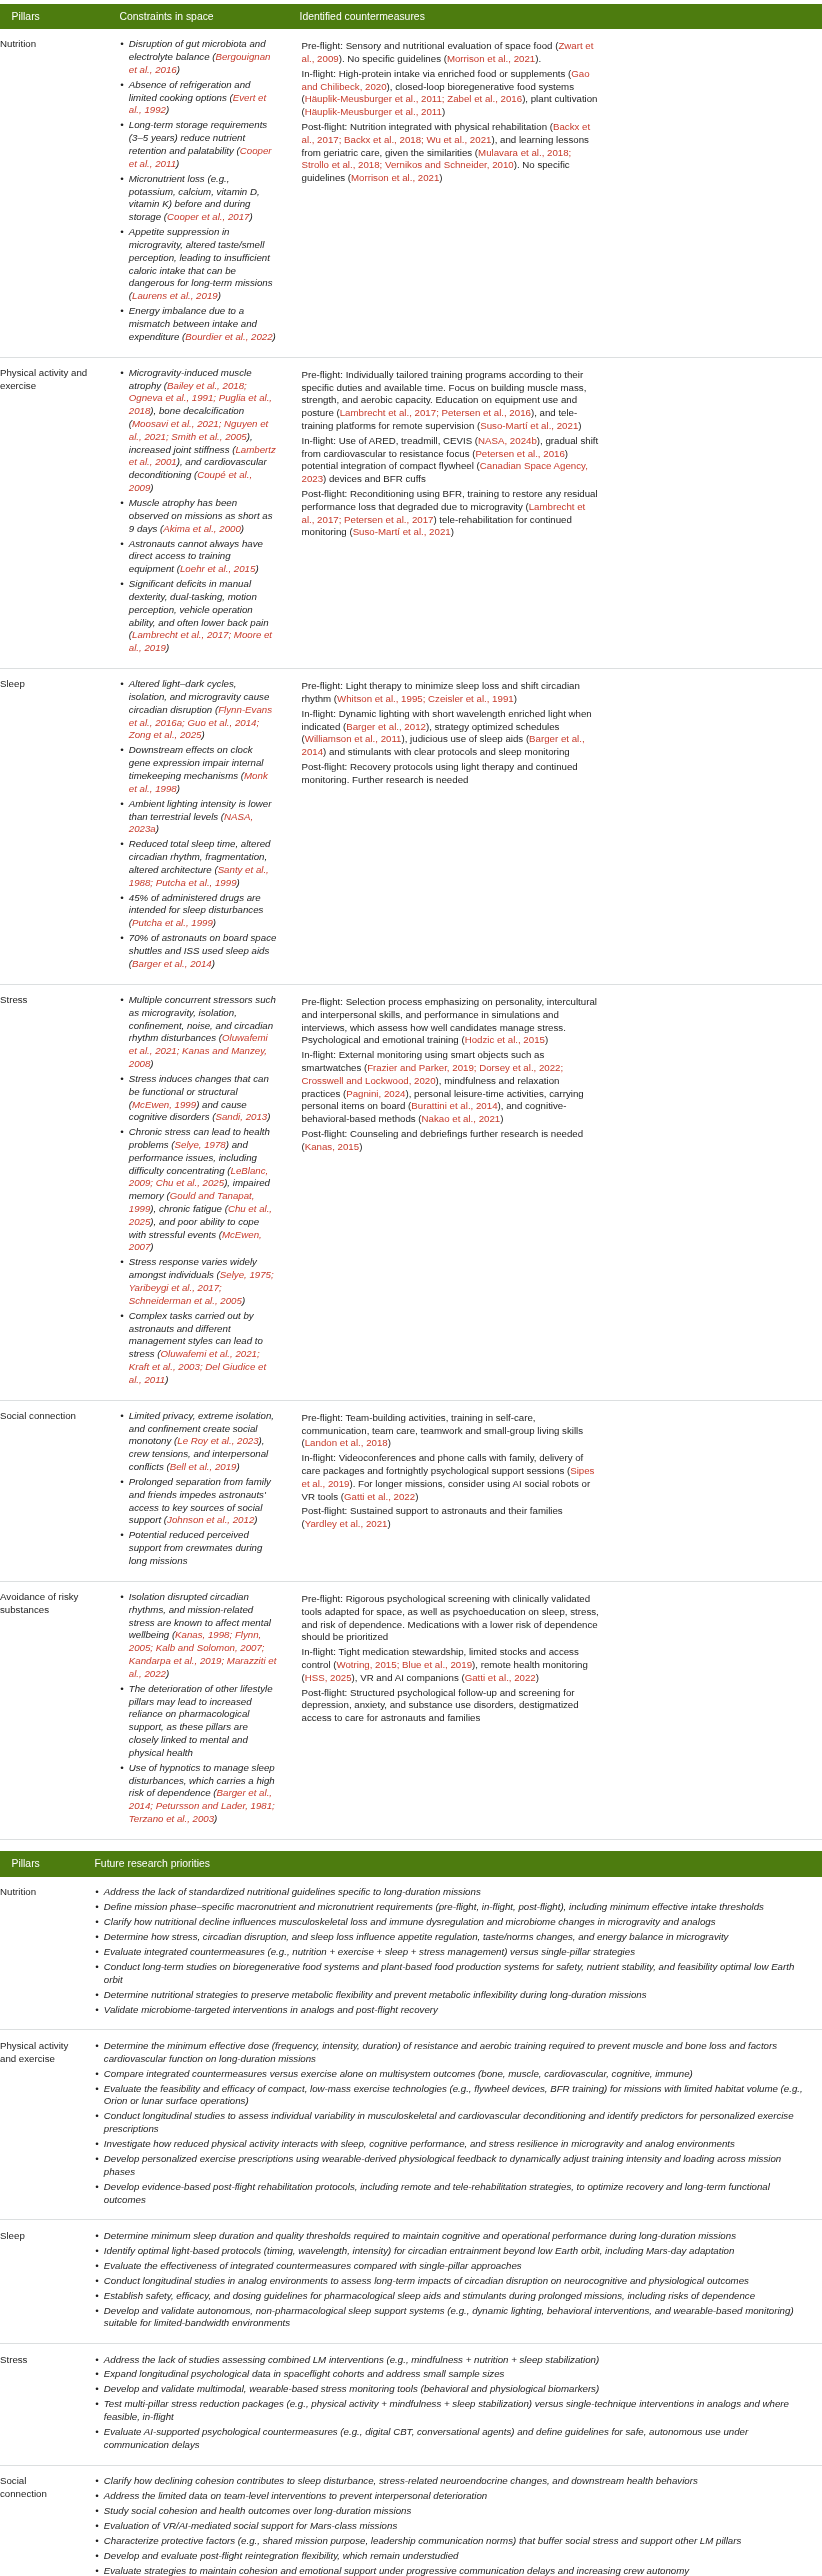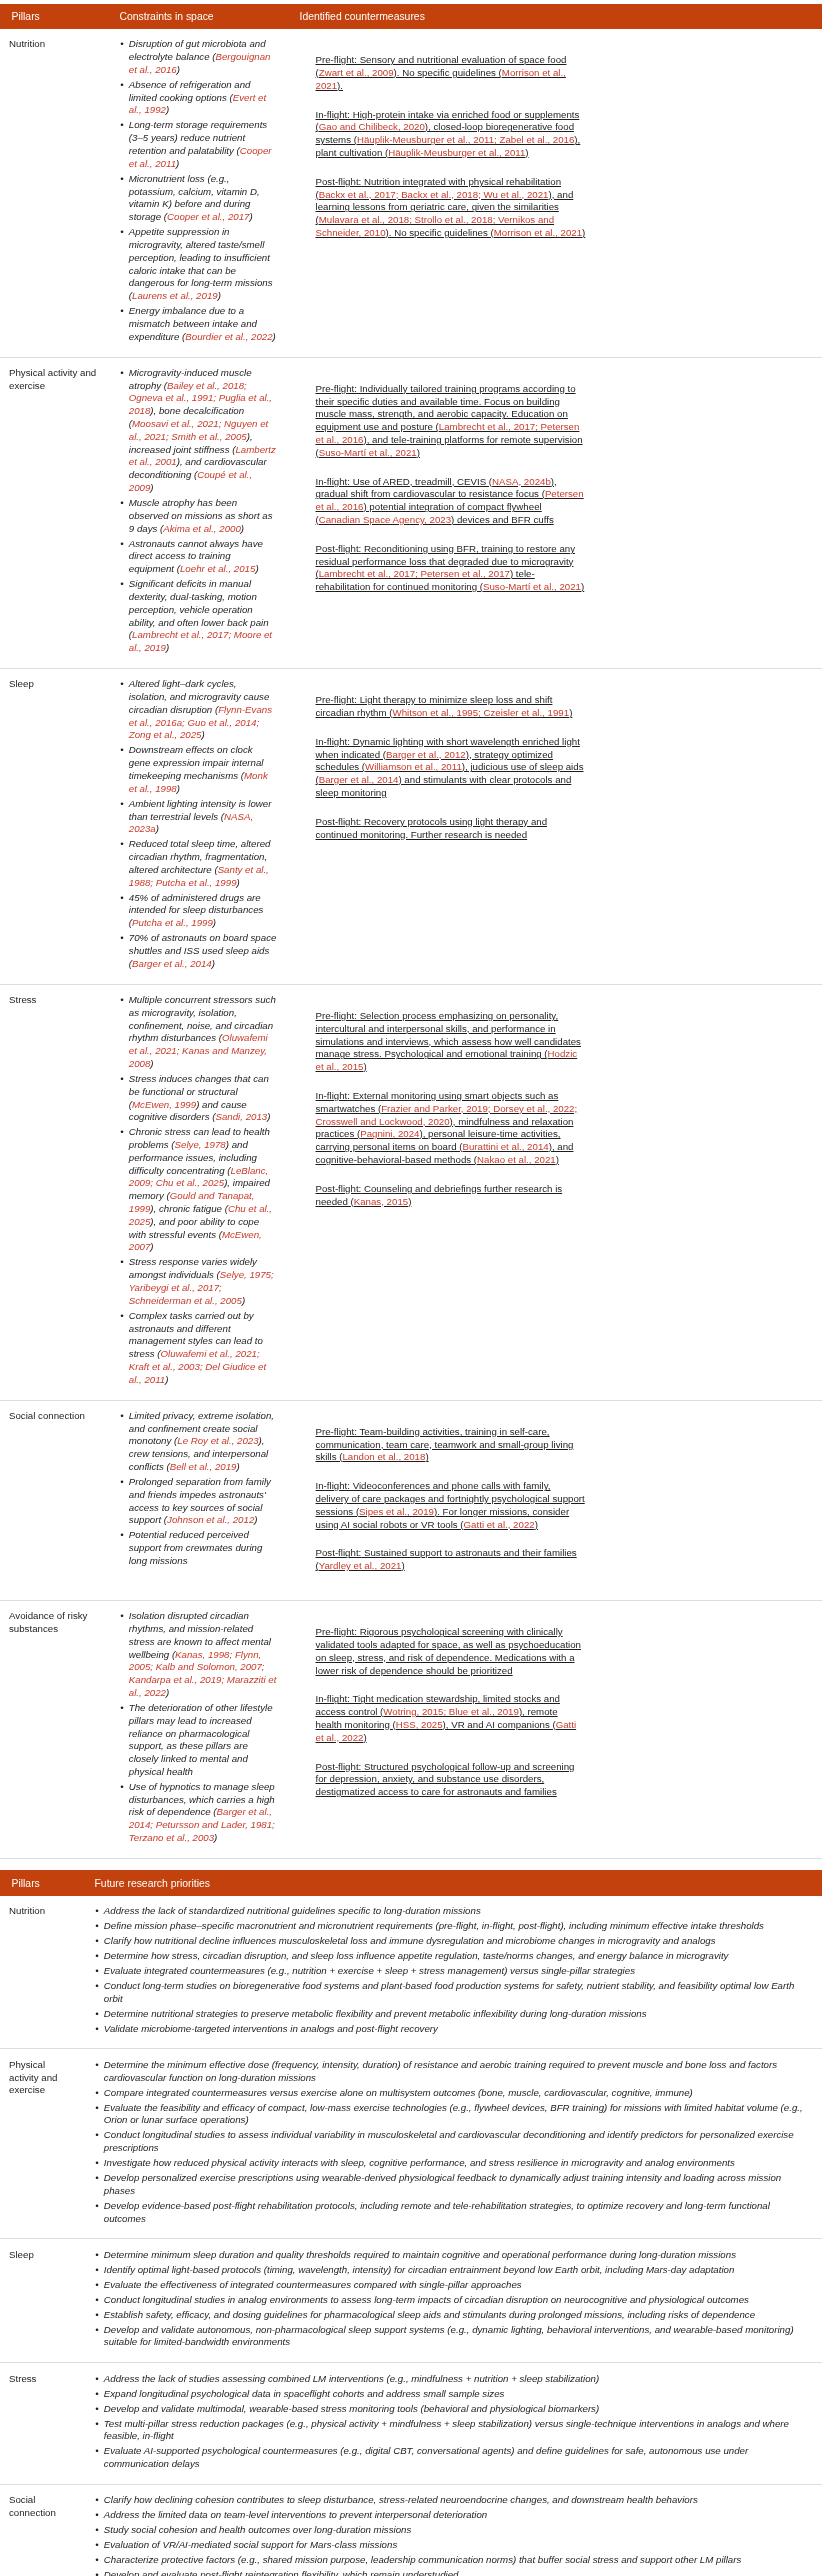--- a/index.html
+++ b/index.html
@@ -1,28 +1,28 @@
 <!DOCTYPE html>
 <html style="font-size:11.5px"><head>
 <meta charset="utf-8">
 <style>
   html,body{margin:0;padding:0;background:#ffffff;}
   body{font-family:"Liberation Sans",sans-serif;color:#1d1d1d;width:823px;}
   .page{width:823px;padding-top:3.6px;box-sizing:border-box;}
   table{width:100%;border-collapse:collapse;table-layout:fixed;}
-  th{background:#c2410c;color:#ffffff;font-weight:400;font-size:10.4px;text-align:left;
+  th{background:#4d7c0f;color:#ffffff;font-weight:400;font-size:10.4px;text-align:left;
      padding:7.2px 11.5px;vertical-align:middle;}
   td{vertical-align:top;padding:9.3px 11.5px 10.8px 11.5px;border-bottom:0.7px solid #DCDFE0;
      font-size:9.7px;line-height:1.32;}
-  td.pillar-cell{padding-left:9px;padding-right:7.2px;}
+  td.pillar-cell{padding-left:0;padding-right:7.2px;}
   ul.blist{list-style:none;margin:0;padding:0;}
   ul.blist li{position:relative;padding-left:9.3px;margin:0 0 2.2px 0;font-style:italic;}
   ul.blist li::before{content:"\2022";position:absolute;left:0.7px;top:0;color:#1d1d1d;}
   .cm{max-width:302px;}
-  .cm p{margin:16px;text-decoration:underline;}
+  .cm p{margin:2px;}
   .prior-cell{}
   .cite{color:#C73B2B;cursor:pointer;}
   .phase{font-style:normal;}
   .gap{height:11.5px;}
 </style>
 </head>
 <body>
 
 <div class="page">
 

